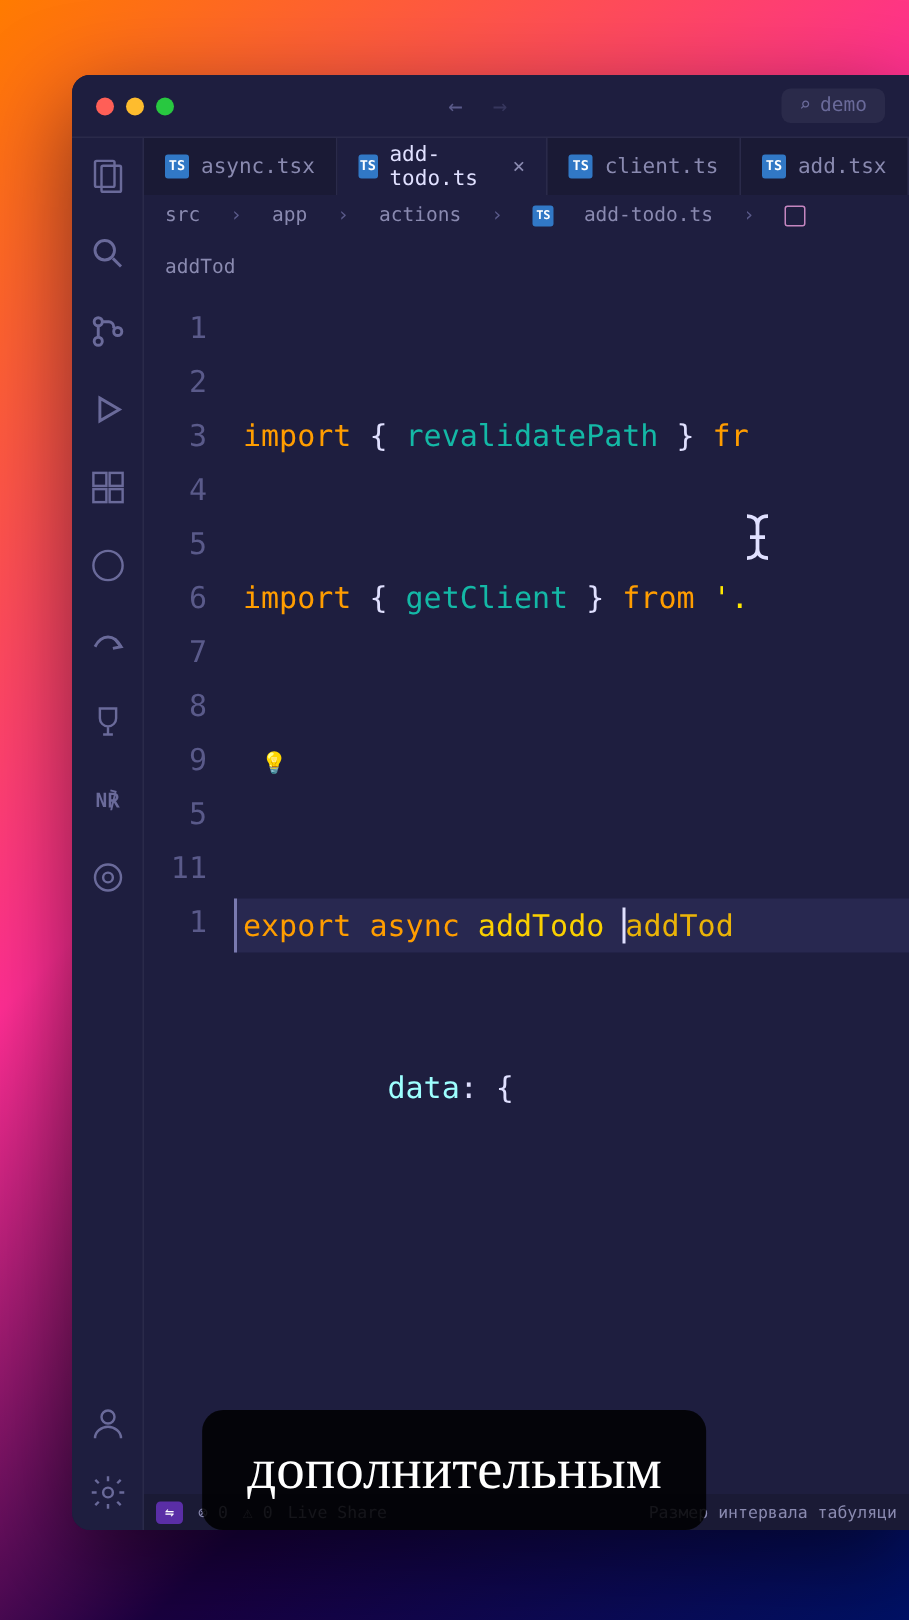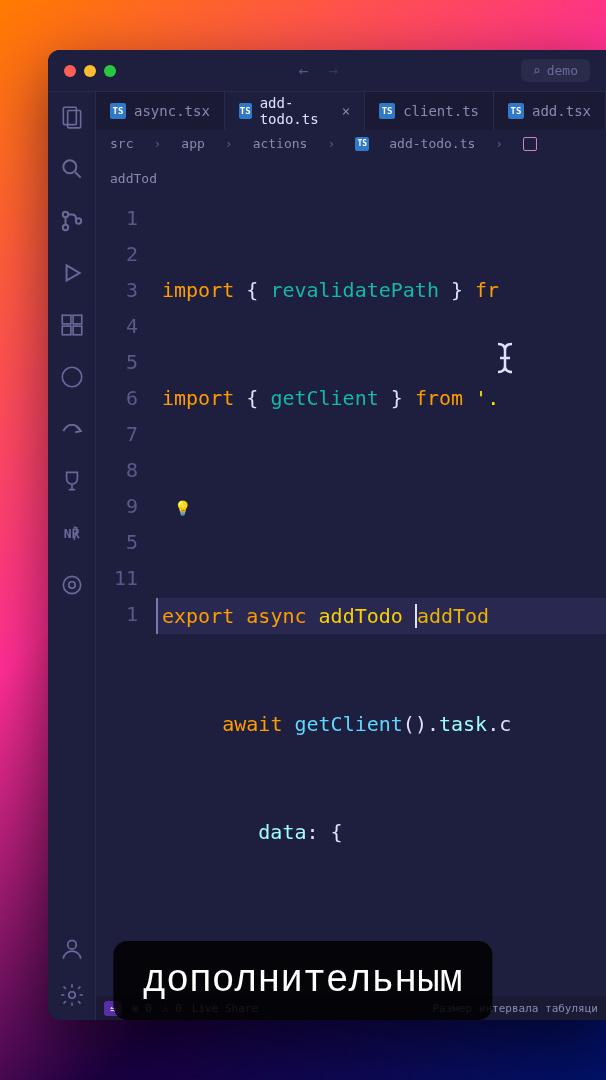--- a/index.html
+++ b/index.html
@@ -265,21 +265,21 @@
     .subtitle-overlay {
       position: absolute;
       bottom: 60px;
       left: 50%;
       transform: translateX(-50%);
       background: rgba(0,0,0,0.85);
       color: white;
       padding: 18px 30px;
       border-radius: 14px;
       font-size: 38px;
-      font-family: Liberation Mono, monospace;
+      font-family: Liberation Serif, serif;
       z-index: 200;
       margin-top: 24px;
     }
   </style>
 </head>
 <body>
 
 <div class="window">
   <div class="titlebar">
     <div class="traffic-lights">
@@ -424,21 +424,20 @@
           <div>9</div>
           <div>5</div>
           <div>11</div>
           <div>1</div>
         </div>
         <div class="code-lines">
           <div class="line"><span class="tk-keyword2">import</span><span> { </span><span class="tk-ident2">revalidatePath</span><span> } </span><span class="tk-keyword2">fr</span></div>
           <div class="line"><span class="tk-keyword2">import</span><span> { </span><span class="tk-ident2">getClient</span><span> } </span><span class="tk-keyword2">from</span><span class="tk-string"> '.</span></div>
           <div class="line"> <span class="bulb">💡</span></div>
           <div class="line highlight"><span class="tk-keyword2">export</span> <span class="tk-keyword2">async</span> <span class="tk-keyword">addTodo</span> <span style="border-left:2px solid #e0e0ff"></span><span class="tk-ident">addTod</span></div>
-          <div class="line">     <span class="tk-keyword2">await</span> <span class="tk-call">getClient</span><span>().</span><span class="tk-prop">task</span><span>.c</span></div>
           <div class="line">        <span class="tk-prop">data</span><span>: {</span></div>
           <div class="line">            </div>
           
           
           
           
         </div>
       </div>
 
       <div class="statusbar">

